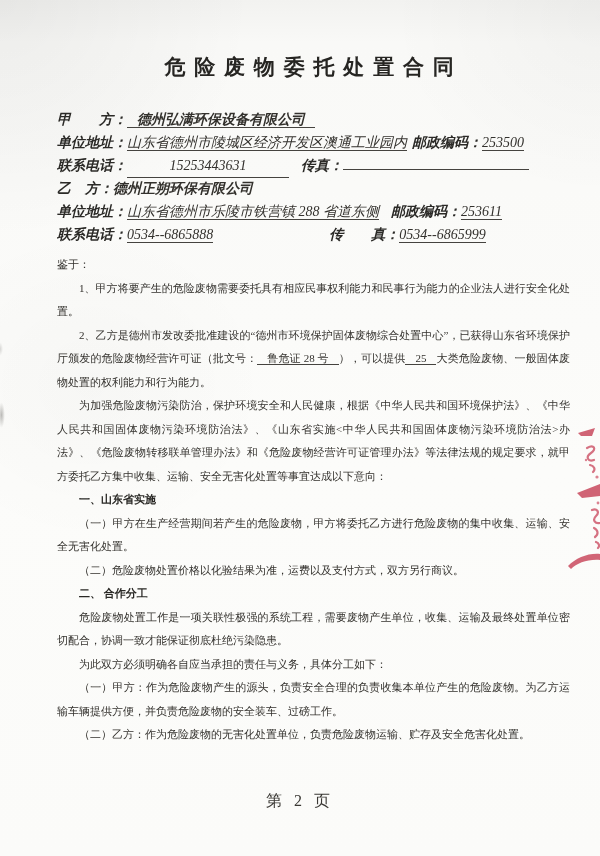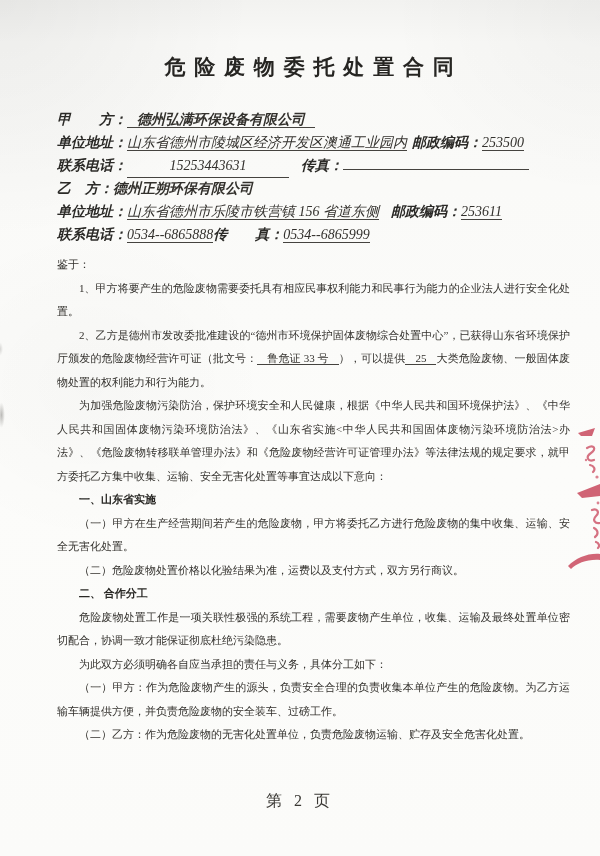--- a/index.html
+++ b/index.html
@@ -31,21 +31,21 @@
   .party .row{line-height:23px;height:23px;white-space:nowrap;font-style:italic;}
   .lbl{font-weight:bold;color:#2b2a27;}
   .val{color:#33312d;}
   .u{border-bottom:1px solid #45433f;padding-bottom:0px;}
   .u-pad{padding-left:10px;padding-right:10px;}
   .u-center{display:inline-block;width:162px;text-align:center;border-bottom:1px solid #45433f;}
   .u-blank{display:inline-block;width:186px;border-bottom:1px solid #45433f;}
   .gap-sm{margin-left:5px;}
   .gap-md{margin-left:12px;}
   .fax-a{margin-left:12px;}
-  .fax-b{}
+  .fax-b{margin-left:116px;}
   .bold{font-weight:bold;}
   .body{margin-top:7px;font-size:11px;}
   .body p{
     margin:0;
     line-height:23.5px;
     text-align:justify;
     text-indent:2em;
     color:#33312d;
   }
   .body p.noindent{text-indent:0;}
@@ -83,31 +83,31 @@
       <div class="row">
         <span class="lbl">单位地址：</span><span class="u val">山东省德州市陵城区经济开发区澳通工业园内</span><span class="lbl gap-sm">邮政编码：</span><span class="u val">253500</span>
       </div>
       <div class="row">
         <span class="lbl">联系电话：</span><span class="u-center val">15253443631</span><span class="lbl fax-a">传真：</span><span class="u-blank"></span>
       </div>
       <div class="row">
         <span class="lbl">乙　方：</span><span class="bold val">德州正朔环保有限公司</span>
       </div>
       <div class="row">
-        <span class="lbl">单位地址：</span><span class="u val">山东省德州市乐陵市铁营镇 156 省道东侧</span><span class="lbl gap-md">邮政编码：</span><span class="u val">253611</span>
+        <span class="lbl">单位地址：</span><span class="u val">山东省德州市乐陵市铁营镇 288 省道东侧</span><span class="lbl gap-md">邮政编码：</span><span class="u val">253611</span>
       </div>
       <div class="row">
         <span class="lbl">联系电话：</span><span class="u val">0534--6865888</span><span class="lbl fax-b">传　　真：</span><span class="u val">0534--6865999</span>
       </div>
     </div>
 
     <div class="body">
       <p class="noindent">鉴于：</p>
       <p>1、甲方将要产生的危险废物需要委托具有相应民事权利能力和民事行为能力的企业法人进行安全化处置。</p>
-      <p><span>2、乙方是德州市发改委批准建设的“德州市环境保护固体废物综合处置中心”，已获得山东省环境保护厅颁发的危险废物经营许可证（批文号：</span><span class="u u-pad">鲁危证 33 号</span><span>），可以提供</span><span class="u u-pad">25</span><span>大类危险废物、一般固体废物处置的权利能力和行为能力。</span></p>
+      <p><span>2、乙方是德州市发改委批准建设的“德州市环境保护固体废物综合处置中心”，已获得山东省环境保护厅颁发的危险废物经营许可证（批文号：</span><span class="u u-pad">鲁危证 28 号</span><span>），可以提供</span><span class="u u-pad">25</span><span>大类危险废物、一般固体废物处置的权利能力和行为能力。</span></p>
       <p>为加强危险废物污染防治，保护环境安全和人民健康，根据《中华人民共和国环境保护法》、《中华人民共和国固体废物污染环境防治法》、《山东省实施&lt;中华人民共和国固体废物污染环境防治法&gt;办法》、《危险废物转移联单管理办法》和《危险废物经营许可证管理办法》等法律法规的规定要求，就甲方委托乙方集中收集、运输、安全无害化处置等事宜达成以下意向：</p>
       <p class="heading">一、山东省实施</p>
       <p>（一）甲方在生产经营期间若产生的危险废物，甲方将委托乙方进行危险废物的集中收集、运输、安全无害化处置。</p>
       <p>（二）危险废物处置价格以化验结果为准，运费以及支付方式，双方另行商议。</p>
       <p class="heading">二、 合作分工</p>
       <p>危险废物处置工作是一项关联性极强的系统工程，需要废物产生单位，收集、运输及最终处置单位密切配合，协调一致才能保证彻底杜绝污染隐患。</p>
       <p>为此双方必须明确各自应当承担的责任与义务，具体分工如下：</p>
       <p>（一）甲方：作为危险废物产生的源头，负责安全合理的负责收集本单位产生的危险废物。为乙方运输车辆提供方便，并负责危险废物的安全装车、过磅工作。</p>
       <p>（二）乙方：作为危险废物的无害化处置单位，负责危险废物运输、贮存及安全危害化处置。</p>
     </div>

